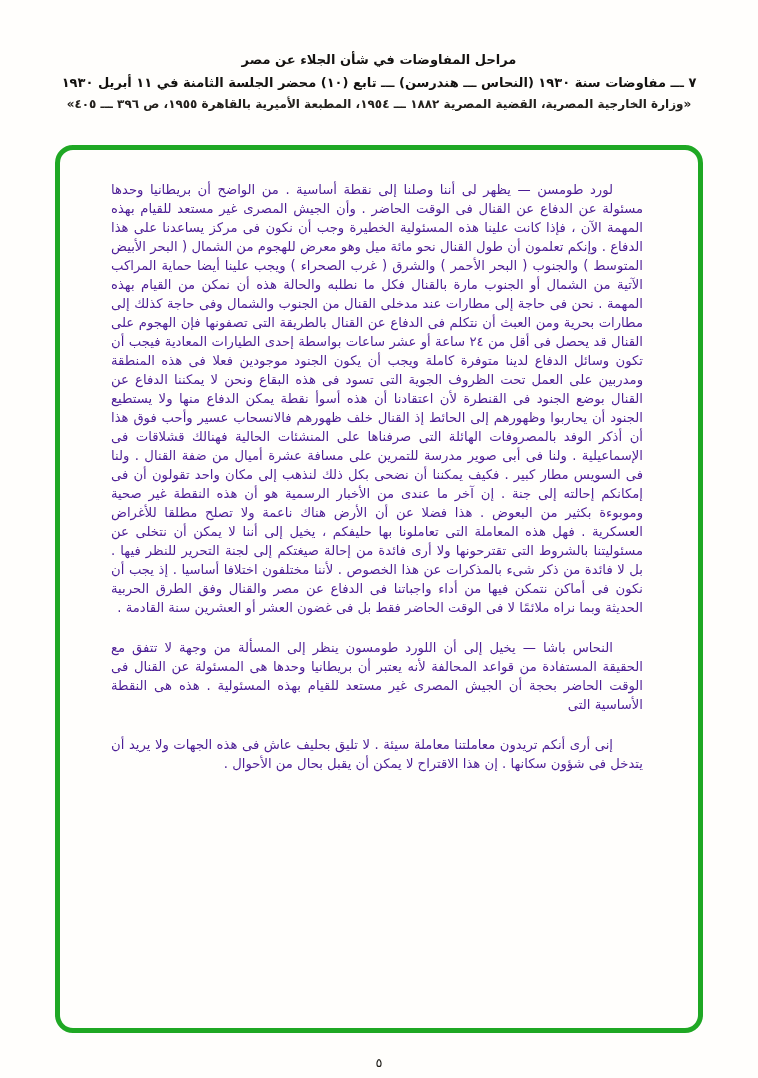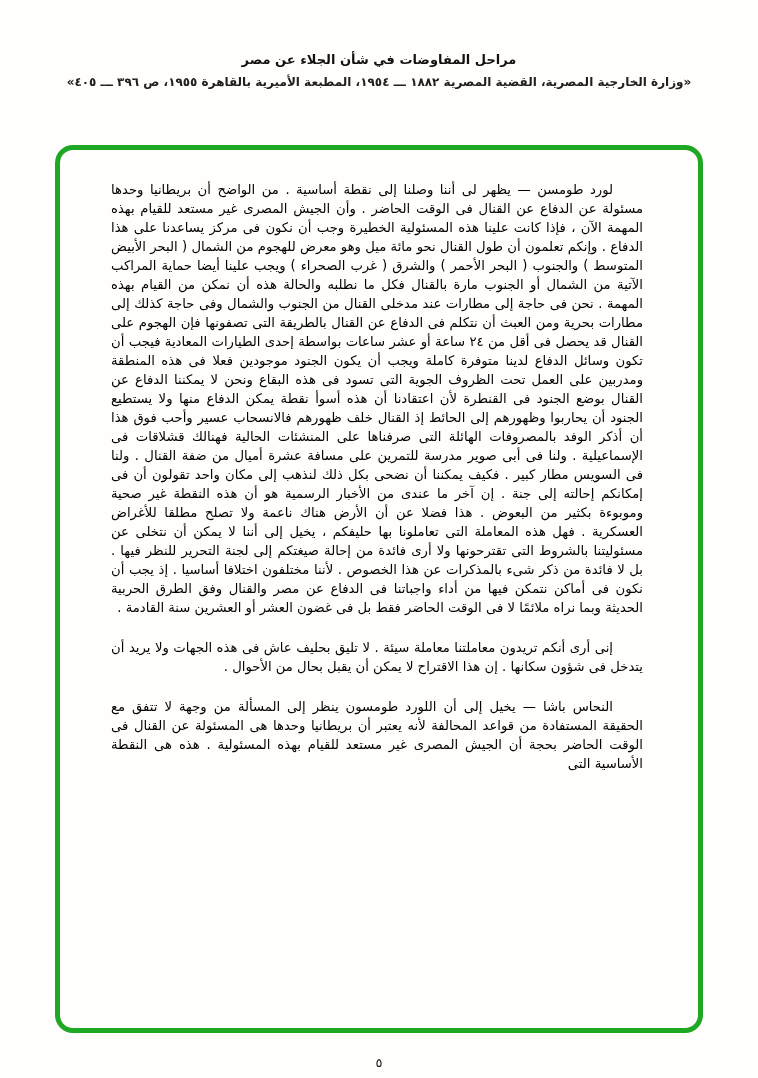--- a/index.html
+++ b/index.html
@@ -44,21 +44,21 @@
     box-sizing:border-box;
     border:5px solid var(--frame-green, #1fa824);
     border-radius:18px;
     background:transparent;
   }
   .textblock {
     position:absolute;
     top:180px;
     right:115px;
     width:532px;
-    color:#000000;
+    color:#4c1d95;
     font-size:13.2px;
     line-height:19px;
     text-align:justify;
     text-justify:inter-word;
   }
   .textblock p {
     margin:0 0 21px 0;
     text-indent:30px;
   }
   .pagenum {
@@ -70,26 +70,27 @@
     color:#1c1a16;
   }
 </style>
 </head>
 <body>
 
 <div class="page" style="--frame-green: #1fa824;">
 
   <div class="header">
     <div class="title">مراحل المفاوضات في شأن الجلاء عن مصر</div>
+    <div class="subtitle">٧ ـــ مفاوضات سنة ١٩٣٠ (النحاس ـــ هندرسن) ـــ تابع (١٠) محضر الجلسة الثامنة في ١١ أبريل ١٩٣٠</div>
     <div class="source">«وزارة الخارجية المصرية، القضية المصرية ١٨٨٢ ـــ ١٩٥٤، المطبعة الأميرية بالقاهرة ١٩٥٥، ص ٣٩٦ ـــ ٤٠٥»</div>
   </div>
 
   <div class="frame"></div>
 
   <div class="textblock">
     <p>لورد طومسن — يظهر لى أننا وصلنا إلى نقطة أساسية . من الواضح أن بريطانيا وحدها مسئولة عن الدفاع عن القنال فى الوقت الحاضر . وأن الجيش المصرى غير مستعد للقيام بهذه المهمة الآن ، فإذا كانت علينا هذه المسئولية الخطيرة وجب أن نكون فى مركز يساعدنا على هذا الدفاع . وإنكم تعلمون أن طول القنال نحو مائة ميل وهو معرض للهجوم من الشمال ( البحر الأبيض المتوسط ) والجنوب ( البحر الأحمر ) والشرق ( غرب الصحراء ) ويجب علينا أيضا حماية المراكب الآتية من الشمال أو الجنوب مارة بالقنال فكل ما نطلبه والحالة هذه أن نمكن من القيام بهذه المهمة . نحن فى حاجة إلى مطارات عند مدخلى القنال من الجنوب والشمال وفى حاجة كذلك إلى مطارات بحرية ومن العبث أن نتكلم فى الدفاع عن القنال بالطريقة التى تصفونها فإن الهجوم على القنال قد يحصل فى أقل من ٢٤ ساعة أو عشر ساعات بواسطة إحدى الطيارات المعادية فيجب أن تكون وسائل الدفاع لدينا متوفرة كاملة ويجب أن يكون الجنود موجودين فعلا فى هذه المنطقة ومدربين على العمل تحت الظروف الجوية التى تسود فى هذه البقاع ونحن لا يمكننا الدفاع عن القنال بوضع الجنود فى القنطرة لأن اعتقادنا أن هذه أسوأ نقطة يمكن الدفاع منها ولا يستطيع الجنود أن يحاربوا وظهورهم إلى الحائط إذ القنال خلف ظهورهم فالانسحاب عسير وأحب فوق هذا أن أذكر الوفد بالمصروفات الهائلة التى صرفناها على المنشئات الحالية فهنالك قشلاقات فى الإسماعيلية . ولنا فى أبى صوير مدرسة للتمرين على مسافة عشرة أميال من ضفة القنال . ولنا فى السويس مطار كبير . فكيف يمكننا أن نضحى بكل ذلك لنذهب إلى مكان واحد تقولون أن فى إمكانكم إحالته إلى جنة . إن آخر ما عندى من الأخبار الرسمية هو أن هذه النقطة غير صحية وموبوءة بكثير من البعوض . هذا فضلا عن أن الأرض هناك ناعمة ولا تصلح مطلقا للأغراض العسكرية . فهل هذه المعاملة التى تعاملونا بها حليفكم ، يخيل إلى أننا لا يمكن أن نتخلى عن مسئوليتنا بالشروط التى تقترحونها ولا أرى فائدة من إحالة صيغتكم إلى لجنة التحرير للنظر فيها . بل لا فائدة من ذكر شىء بالمذكرات عن هذا الخصوص . لأننا مختلفون اختلافا أساسيا . إذ يجب أن نكون فى أماكن نتمكن فيها من أداء واجباتنا فى الدفاع عن مصر والقنال وفق الطرق الحربية الحديثة وبما نراه ملائمًا لا فى الوقت الحاضر فقط بل فى غضون العشر أو العشرين سنة القادمة .</p>
+    <p>النحاس باشا — يخيل إلى أن اللورد طومسون ينظر إلى المسألة من وجهة لا تتفق مع الحقيقة المستفادة من قواعد المحالفة لأنه يعتبر أن بريطانيا وحدها هى المسئولة عن القنال فى الوقت الحاضر بحجة أن الجيش المصرى غير مستعد للقيام بهذه المسئولية . هذه هى النقطة الأساسية التى</p>
     <p>إنى أرى أنكم تريدون معاملتنا معاملة سيئة . لا تليق بحليف عاش فى هذه الجهات ولا يريد أن يتدخل فى شؤون سكانها . إن هذا الاقتراح لا يمكن أن يقبل بحال من الأحوال .</p>
-    <p>النحاس باشا — يخيل إلى أن اللورد طومسون ينظر إلى المسألة من وجهة لا تتفق مع الحقيقة المستفادة من قواعد المحالفة لأنه يعتبر أن بريطانيا وحدها هى المسئولة عن القنال فى الوقت الحاضر بحجة أن الجيش المصرى غير مستعد للقيام بهذه المسئولية . هذه هى النقطة الأساسية التى</p>
   </div>
 
   <div class="pagenum">٥</div>
 
 </div>
 
 </body></html>

